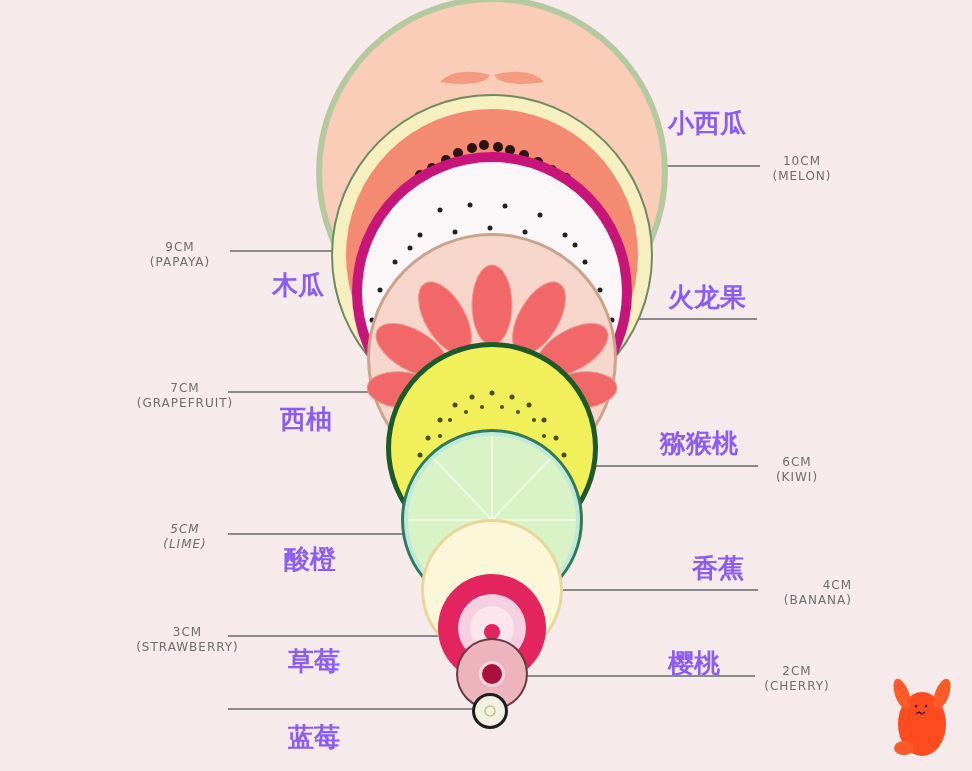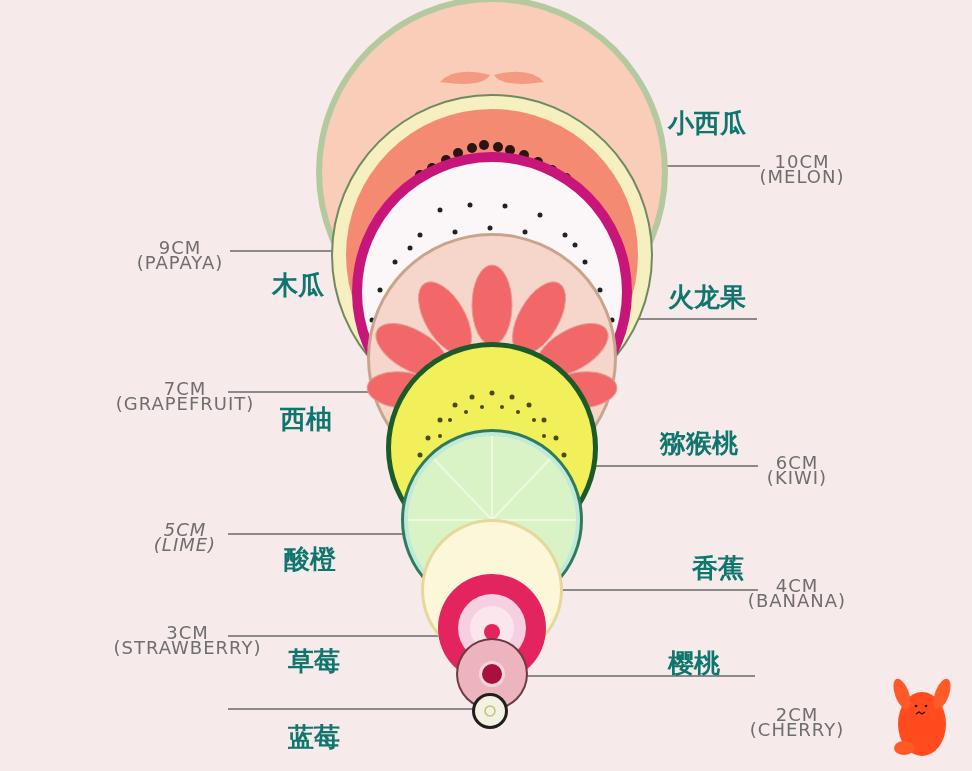--- a/index.html
+++ b/index.html
@@ -1,20 +1,20 @@
 <!DOCTYPE html>
 <html><head>
 <meta charset="utf-8">
 <style>
   html,body{margin:0;padding:0;}
   body{width:972px;height:771px;background:#f6eaea;position:relative;overflow:hidden;font-family:"DejaVu Sans","Liberation Sans",sans-serif;}
   .stage{position:absolute;left:0;top:0;width:972px;height:771px;}
   svg.fruits{position:absolute;left:0;top:0;}
-  .label-en{position:absolute;color:#6e6e6e;font-size:18px;line-height:15px;text-align:center;letter-spacing:1px;font-family:"DejaVu Sans",sans-serif;}
-  .label-zh{position:absolute;color:#0f766e;font-size:26px;font-weight:bold;line-height:30px;font-family:"DejaVu Sans",sans-serif;}
+  .label-en{position:absolute;color:#6e6e6e;font-size:12px;line-height:15px;text-align:center;letter-spacing:1px;font-family:"DejaVu Sans",sans-serif;}
+  .label-zh{position:absolute;color:#8b5cf6;font-size:26px;font-weight:bold;line-height:30px;font-family:"DejaVu Sans",sans-serif;}
   .mascot{position:absolute;left:886px;top:672px;width:70px;height:90px;}
 </style>
 </head>
 <body>
 
 <div class="stage">
   <svg class="fruits" width="972" height="771" viewBox="0 0 972 771">
 
     <g stroke="#8a8a8a" stroke-width="2">
       <line x1="660" y1="166" x2="760" y2="166"></line>
@@ -203,33 +203,33 @@
     <div>(KIWI)</div>
   </div>
 
   <div class="label-zh" style="left:284px;top:544px;">酸橙</div>
   <div class="label-en" style="left:140px;top:522px;width:90px;font-style:italic;">
     <div>5CM</div>
     <div>(LIME)</div>
   </div>
 
   <div class="label-zh" style="left:668px;top:553px;margin-left:24px;">香蕉</div>
-  <div class="label-en" style="left:742px;top:578px;width:110px;">
+  <div class="label-en" style="left:742px;top:578px;width:110px;text-align:right;">
     <div>4CM</div>
     <div>(BANANA)</div>
   </div>
 
   <div class="label-zh" style="left:288px;top:646px;">草莓</div>
   <div class="label-en" style="left:100px;top:625px;width:175px;">
     <div>3CM</div>
     <div>(STRAWBERRY)</div>
   </div>
 
   <div class="label-zh" style="left:668px;top:640px;margin-top:8px;">樱桃</div>
-  <div class="label-en" style="left:742px;top:664px;width:110px;margin-top:43px;">
+  <div class="label-en" style="left:742px;top:664px;width:110px;">
     <div>2CM</div>
     <div>(CHERRY)</div>
   </div>
 
   <div class="label-zh" style="left:288px;top:722px;">蓝莓</div>
 
   <svg class="mascot" viewBox="0 0 70 90">
     <ellipse cx="36" cy="52" rx="24" ry="32" fill="#ff4b1e"></ellipse>
     <ellipse cx="16" cy="22" rx="7" ry="16" fill="#ff5a28" transform="rotate(-20 16 22)"></ellipse>
     <ellipse cx="56" cy="22" rx="7" ry="16" fill="#ff5a28" transform="rotate(20 56 22)"></ellipse>

